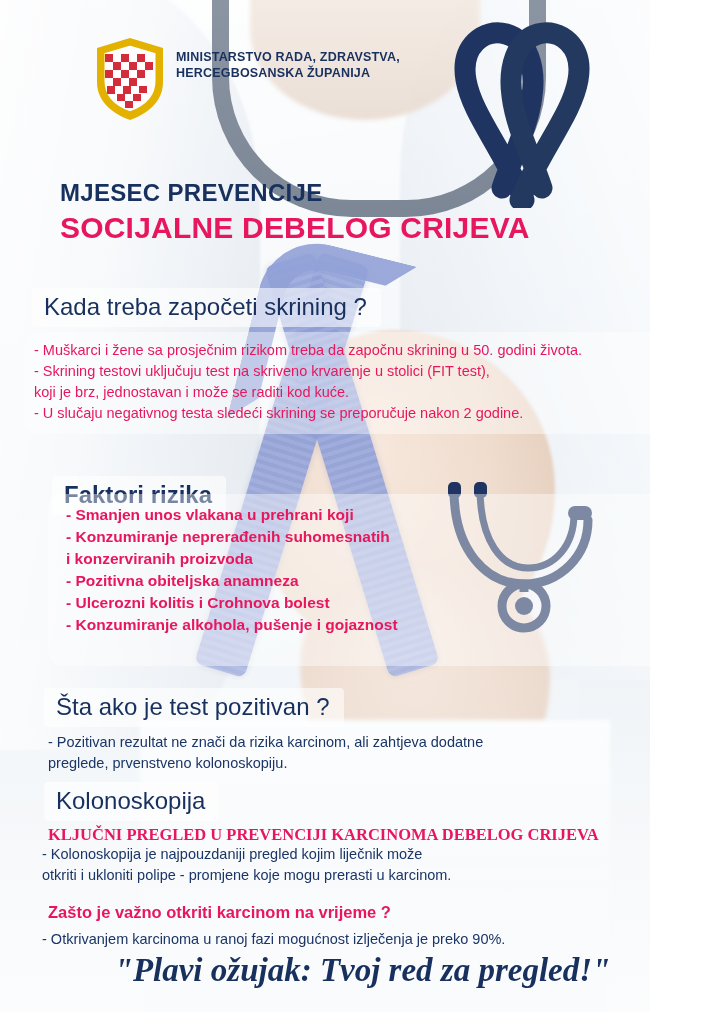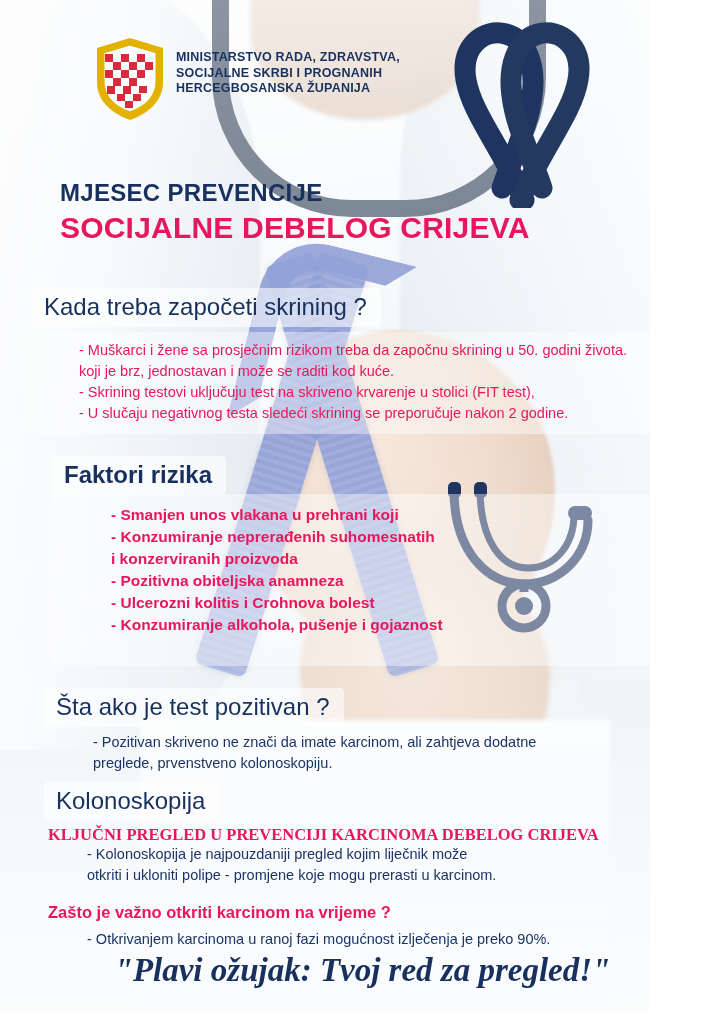--- a/index.html
+++ b/index.html
@@ -105,29 +105,29 @@
   .t2{color:#17305e;font-weight:bold;font-size:24px;letter-spacing:.3px;line-height:30px;margin-top:2px;}
   .t3{color:#e8175d;font-weight:bold;font-size:30px;letter-spacing:.2px;line-height:36px;margin-top:2px;}
 
   .sec-head{
     position:absolute;
     background:rgba(255,255,255,.58);
     color:#17305e;font-size:24px;line-height:30px;
     padding:4px 14px 5px 12px;border-radius:4px;
     white-space:nowrap;
   }
-  .sec-head.b{font-weight:bold;}
+  .sec-head.b{font-weight:bold;margin-top:20px;}
   .panel{
     position:absolute;
     background:rgba(255,255,255,.42);
     border-radius:14px;
   }
   .lines{position:absolute;}
   .line{
-    color:#17305e;font-size:14.5px;line-height:21px;white-space:nowrap;margin-left:45px;
+    color:#17305e;font-size:14.5px;line-height:21px;white-space:nowrap;
   }
   .line.pink{color:#e8175d;}
   .line.risk{color:#e8175d;font-weight:bold;font-size:15.5px;line-height:22px;}
   .line.dark{color:#1b3566;}
   .kljucni{
     position:absolute;color:#e8175d;font-weight:bold;font-size:16.5px;line-height:22px;white-space:nowrap;
   }
   .zasto{
     position:absolute;color:#e8175d;font-weight:bold;font-size:16.5px;line-height:22px;white-space:nowrap;
   }
@@ -211,52 +211,51 @@
           <rect x="24" y="58" width="8" height="7" fill="#d42c3a"></rect>
             <rect x="40" y="58" width="8" height="7" fill="#d42c3a"></rect>
           <rect x="32" y="65" width="8" height="7" fill="#d42c3a"></rect>
         </g>
         <path d="M37 8 L64 16 L64 45 C64 62 51 72 37 77 C23 72 10 62 10 45 L10 16 Z" fill="none" stroke="#e3b100" stroke-width="3"></path>
       </svg>
     </div>
 
     <div class="ministry">
       <div>MINISTARSTVO RADA, ZDRAVSTVA,</div>
-      <div>SOCIJALNE SKRBI I PROGNANIH</div>
       <div>HERCEGBOSANSKA ŽUPANIJA</div>
     </div>
 
     <div class="title-block">
       <div class="t2">MJESEC PREVENCIJE</div>
       <div class="t3">SOCIJALNE DEBELOG CRIJEVA</div>
     </div>
 
     <div class="sec-head" style="left:32px;top:288px;">Kada treba započeti skrining ?</div>
     <div class="panel" style="left:24px;top:332px;width:678px;height:102px;"></div>
     <div class="lines" style="left:34px;top:340px;">
       <div class="line pink">- Muškarci i žene sa prosječnim rizikom treba da započnu skrining u 50. godini života.</div>
+      <div class="line pink">- Skrining testovi uključuju test na skriveno krvarenje u stolici (FIT test),</div>
       <div class="line pink">  koji je brz, jednostavan i može se raditi kod kuće.</div>
-      <div class="line pink">- Skrining testovi uključuju test na skriveno krvarenje u stolici (FIT test),</div>
       <div class="line pink">- U slučaju negativnog testa sledeći skrining se preporučuje nakon 2 godine.</div>
     </div>
 
     <div class="sec-head b" style="left:52px;top:456px;">Faktori rizika</div>
     <div class="panel" style="left:48px;top:494px;width:630px;height:172px;"></div>
     <div class="lines" style="left:66px;top:504px;">
       <div class="line risk">- Smanjen unos vlakana u prehrani koji</div>
       <div class="line risk">- Konzumiranje neprerađenih suhomesnatih</div>
       <div class="line risk">   i konzerviranih proizvoda</div>
       <div class="line risk">- Pozitivna obiteljska anamneza</div>
       <div class="line risk">- Ulcerozni kolitis i Crohnova bolest</div>
       <div class="line risk">- Konzumiranje alkohola, pušenje i gojaznost</div>
     </div>
 
     <div class="sec-head" style="left:44px;top:688px;">Šta ako je test pozitivan ?</div>
     <div class="lines" style="left:48px;top:732px;">
-      <div class="line dark">- Pozitivan skriveno ne znači da imate karcinom, ali zahtjeva dodatne</div>
+      <div class="line dark">- Pozitivan rezultat ne znači da rizika karcinom, ali zahtjeva dodatne</div>
       <div class="line dark">   preglede, prvenstveno kolonoskopiju.</div>
     </div>
 
     <div class="sec-head" style="left:44px;top:782px;">Kolonoskopija</div>
     <div class="kljucni" style="left:48px;top:824px;font-family:Liberation Serif, serif;">KLJUČNI PREGLED U PREVENCIJI KARCINOMA DEBELOG CRIJEVA</div>
     <div class="lines" style="left:42px;top:844px;">
       <div class="line dark">- Kolonoskopija je najpouzdaniji pregled kojim liječnik može</div>
       <div class="line dark">   otkriti i ukloniti polipe - promjene koje mogu prerasti u karcinom.</div>
     </div>
     <div class="zasto" style="left:48px;top:901px;">Zašto je važno otkriti karcinom na vrijeme ?</div>

